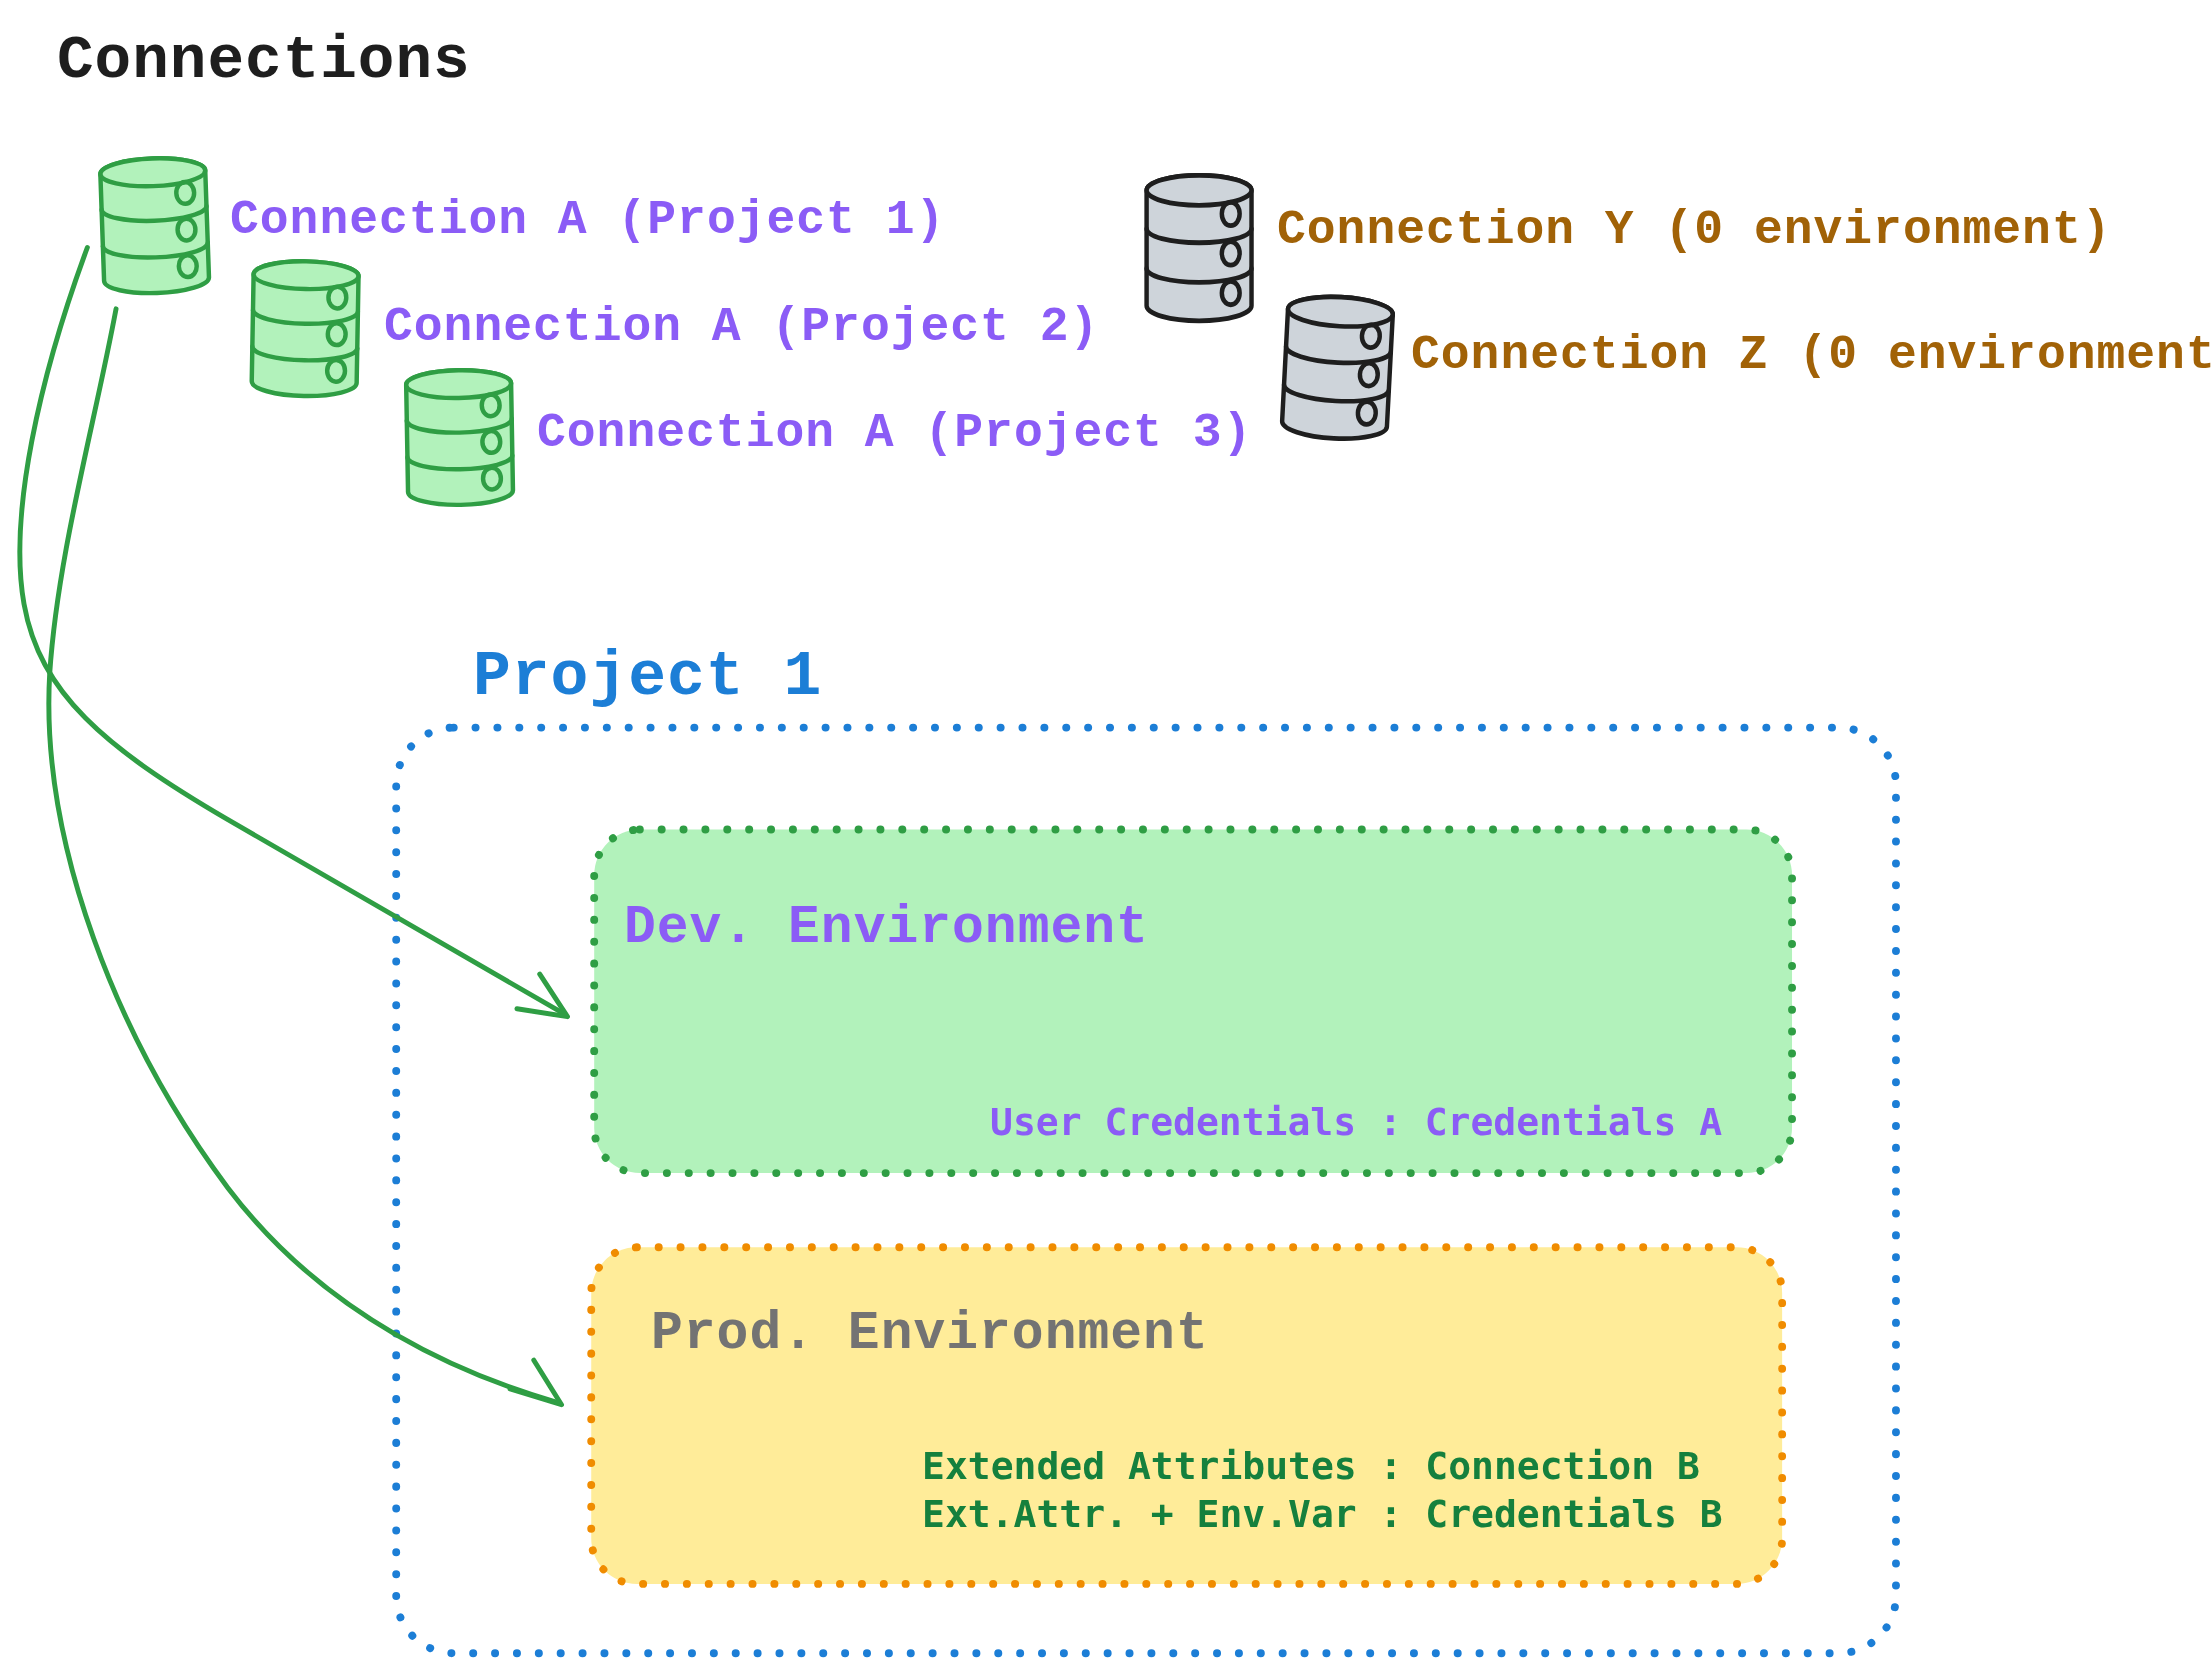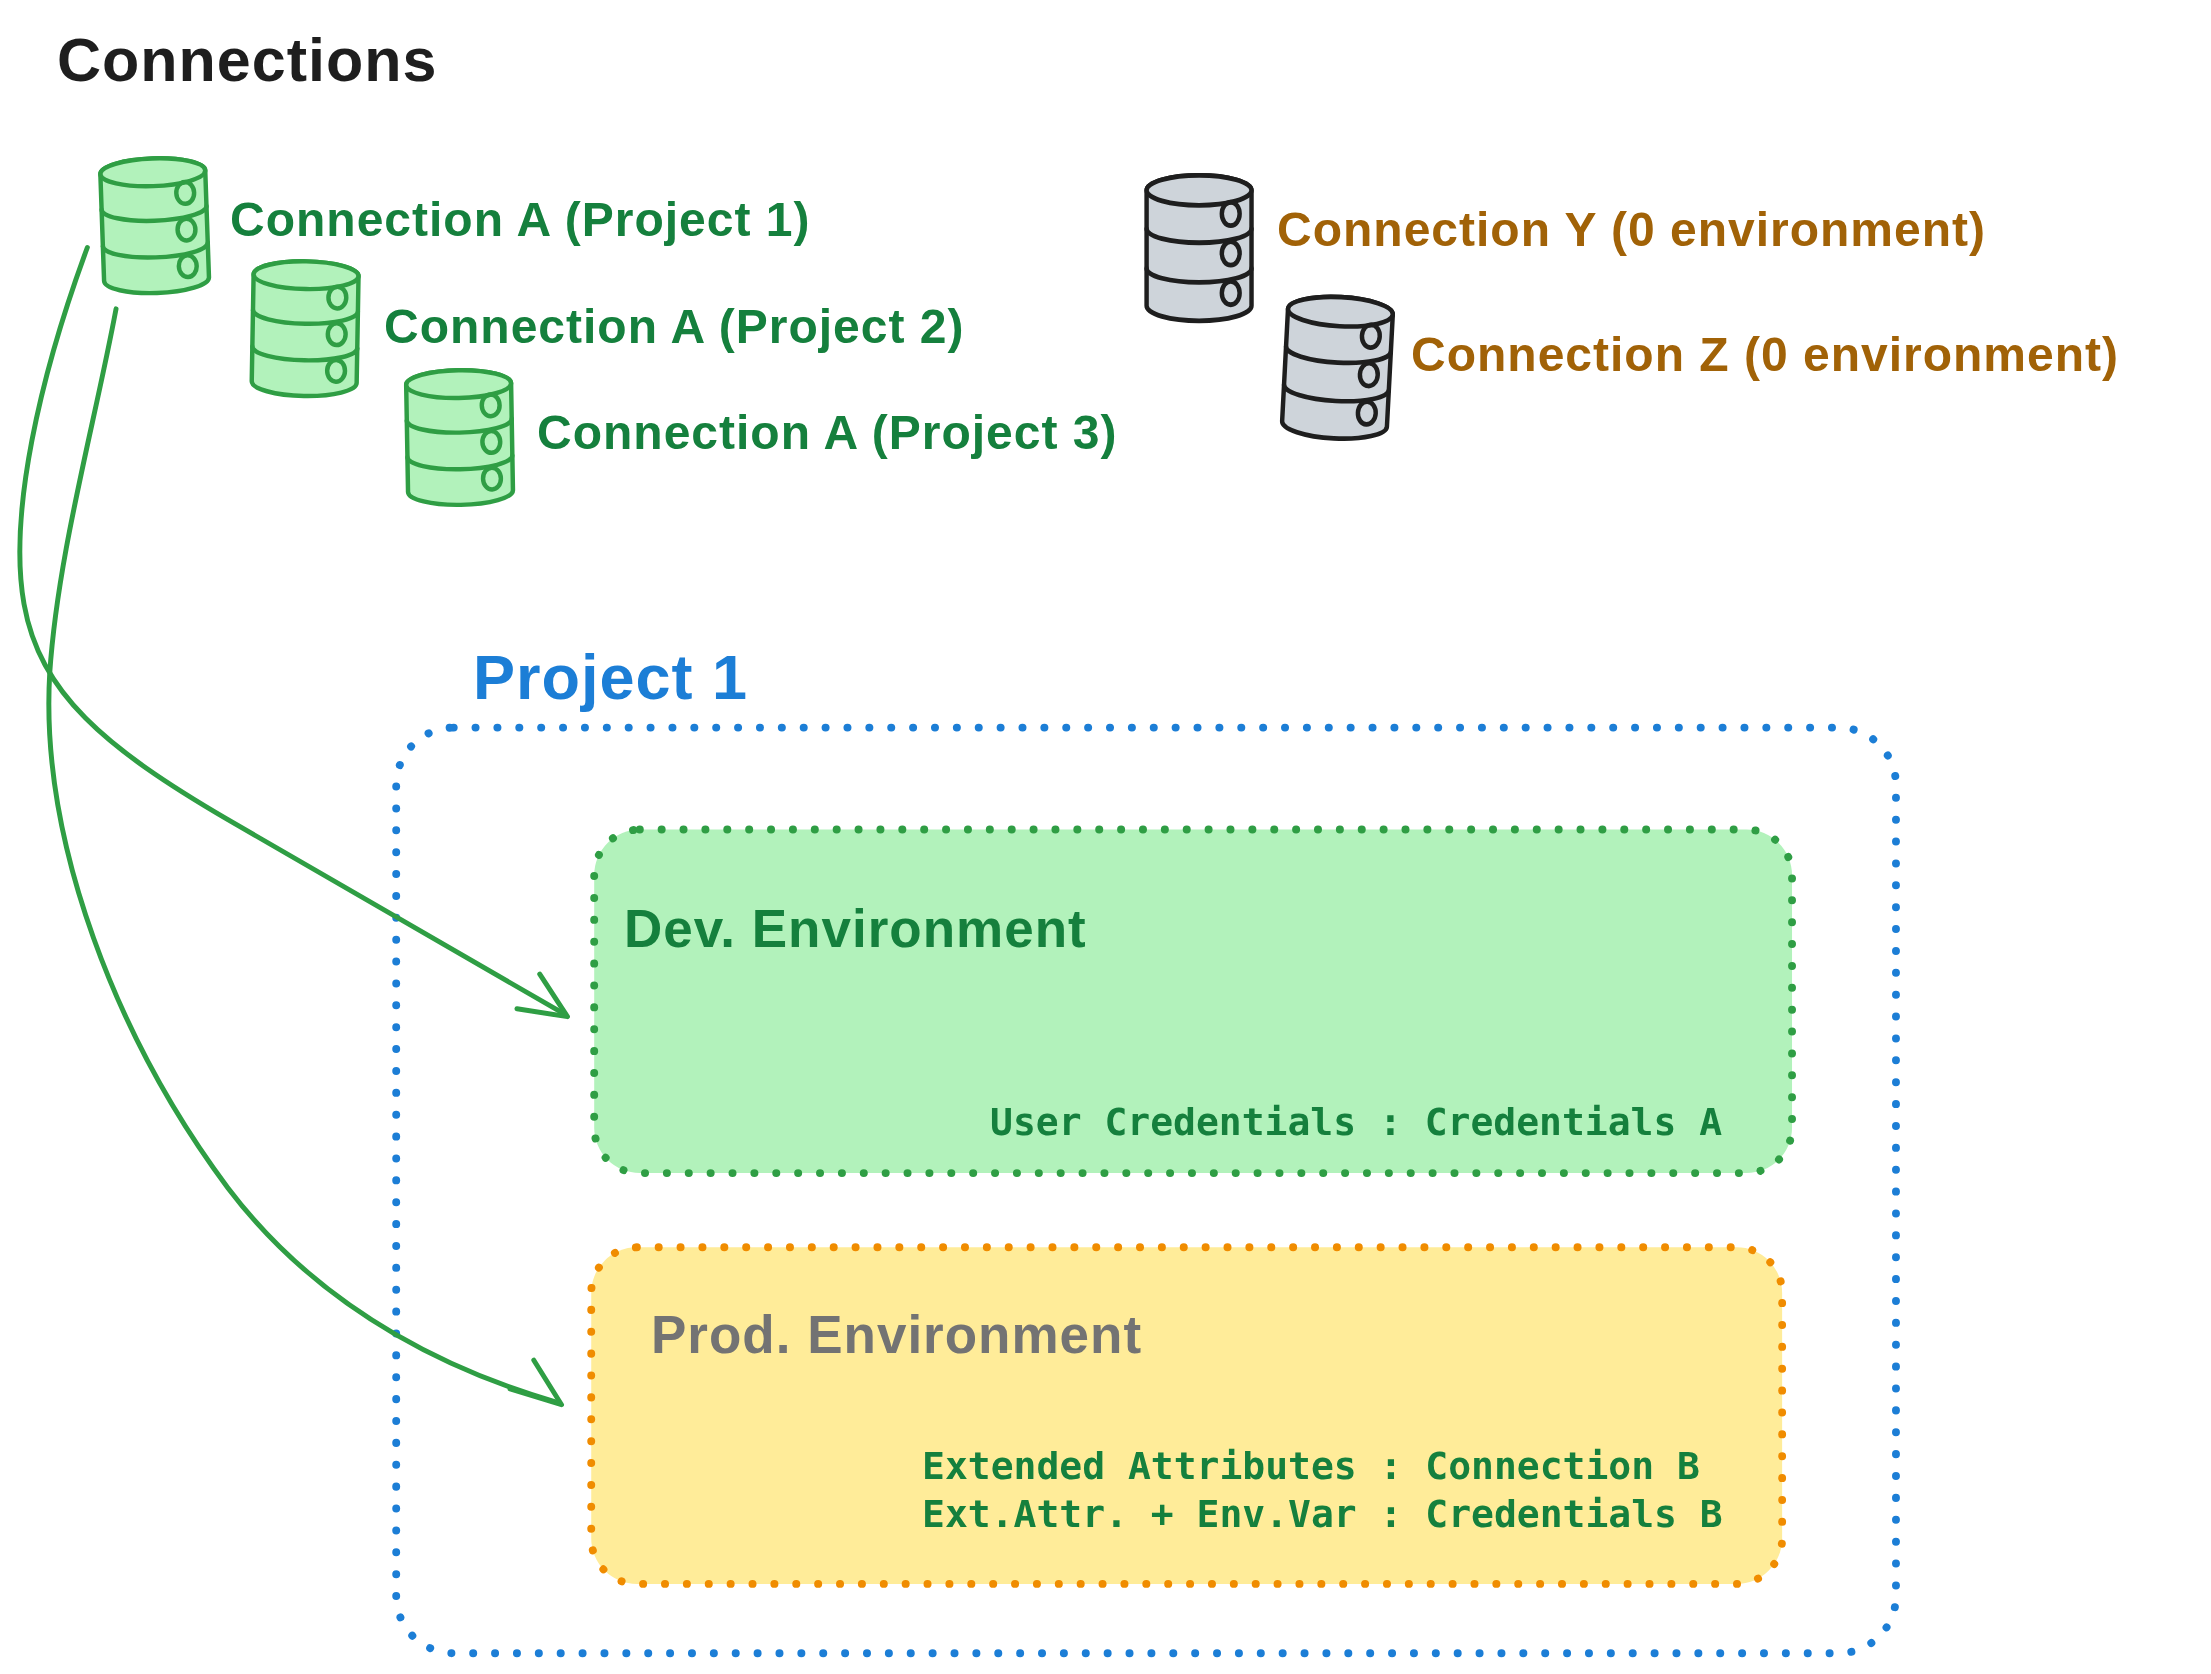--- a/index.html
+++ b/index.html
@@ -5,25 +5,25 @@
   html,body{margin:0;padding:0;background:#ffffff;}
   #canvas{
     position:relative;
     width:2212px;height:1674px;
     background:#ffffff;
     overflow:hidden;
     font-family:"DejaVu Sans", sans-serif;
   }
   #scene{position:absolute;left:0;top:0;width:2212px;height:1674px;}
   .txt{position:absolute;white-space:nowrap;line-height:1;}
-  .hand{font-family:Liberation Sans, sans-serif;font-weight:700;letter-spacing:1px;}
+  .hand{font-family:Liberation Mono, monospace;font-weight:700;letter-spacing:1px;}
   .mono{font-family:"DejaVu Sans Mono","Liberation Mono",monospace;font-weight:700;}
   .title{left:57px;top:30px;font-size:61px;color:#1e1e1e;}
   .lbl{font-size:48px;}
-  .green-txt{color:#15803d;}
+  .green-txt{color:#8b5cf6;}
   .dark-txt{color:#a16207;}
   .blue-txt{color:#1c7ed6;margin-top:40px;}
   .orange-txt{color:#737373;}
   .red-txt{color:#15803d;}
   .lbl-a1{left:230px;top:196px;}
   .lbl-a2{left:384px;top:303px;}
   .lbl-a3{left:537px;top:409px;}
   .lbl-y{left:1277px;top:206px;}
   .lbl-z{left:1411px;top:331px;}
   .project-title{left:473px;top:606px;font-size:63px;}

